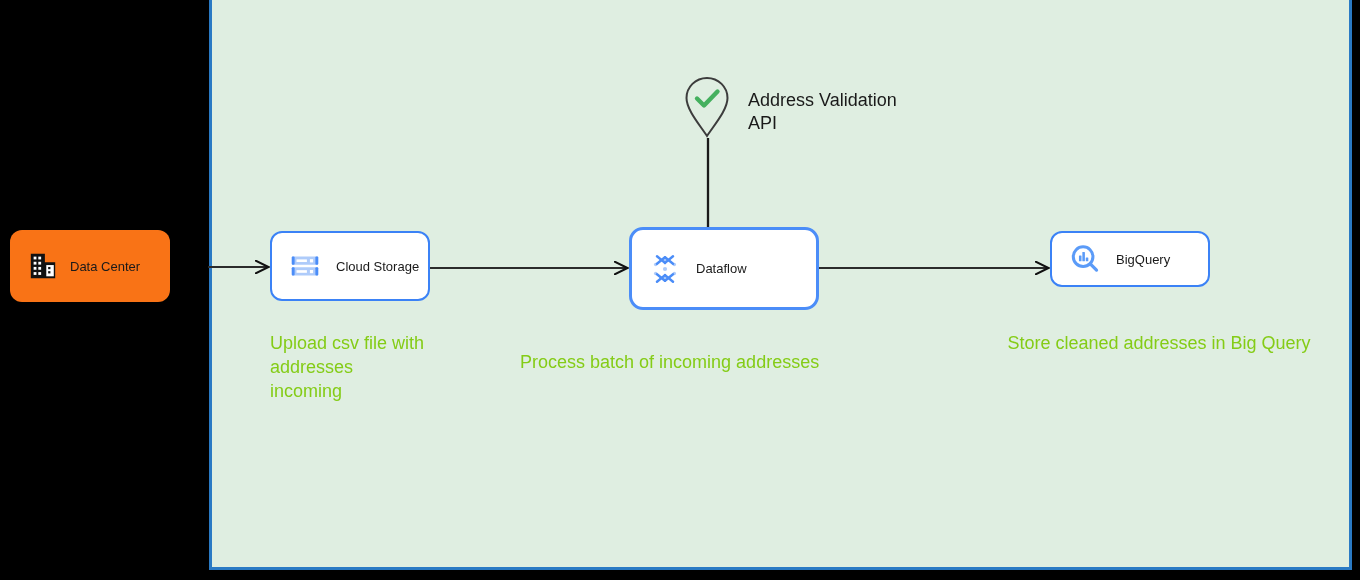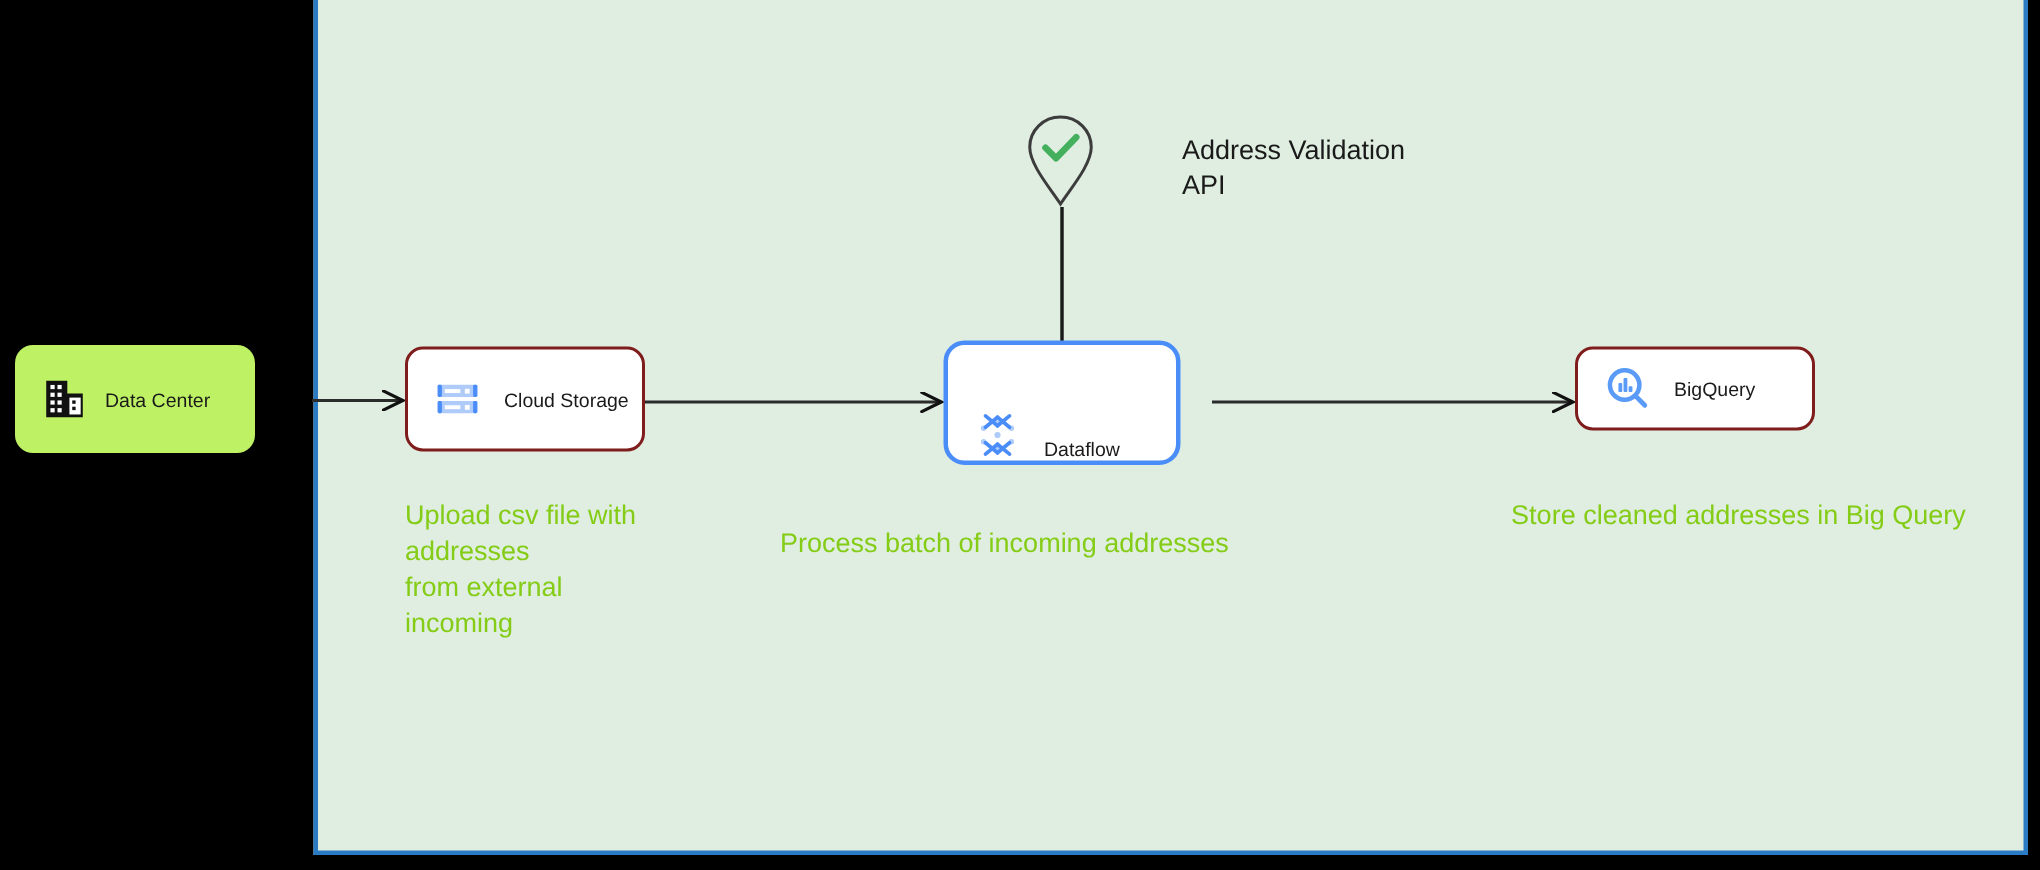--- a/index.html
+++ b/index.html
@@ -25,21 +25,21 @@
     height: 573px;
     background: #dfeee1;
     border: 3px solid #2a7ac4;
     box-sizing: border-box;
   }
 
   
   .node {
     position: absolute;
     background: #ffffff;
-    border: 2px solid #7f1d1d;
+    border: 2px solid #3b82f6;
     border-radius: 12px;
     box-sizing: border-box;
     display: flex;
     align-items: center;
   }
   .node .node-icon {
     width: 34px;
     height: 34px;
     margin-left: 16px;
     flex: 0 0 auto;
@@ -54,42 +54,41 @@
 
   #node-cloud-storage {
     left: 270px;
     top: 231px;
     width: 160px;
     height: 70px;
   }
   #node-dataflow {
     left: 629px;
     top: 227px;
-    width: 158px;
+    width: 190px;
     height: 83px;
     border-width: 3px;
     border-color: #4b8df8;
     border-radius: 14px;
-    align-items: flex-end;
   }
   #node-bigquery {
     left: 1050px;
     top: 231px;
     width: 160px;
     height: 56px;
   }
 
   
   #node-data-center {
     position: absolute;
     left: 10px;
     top: 230px;
     width: 160px;
     height: 72px;
-    background: #bef264;
+    background: #f97316;
     border-radius: 12px;
     box-sizing: border-box;
     display: flex;
     align-items: center;
   }
   #node-data-center .node-icon {
     width: 30px;
     height: 30px;
     margin-left: 18px;
     flex: 0 0 auto;
@@ -104,21 +103,21 @@
   
   #marker-address-validation {
     position: absolute;
     left: 684px;
     top: 76px;
     width: 46px;
     height: 62px;
   }
   #label-address-validation {
     position: absolute;
-    left: 788px;
+    left: 748px;
     top: 89px;
     width: 250px;
     font-size: 18px;
     line-height: 23px;
     color: #1a1a1a;
   }
 
   
   #connectors {
     position: absolute;
@@ -272,21 +271,20 @@
   </svg>
 
   <div id="label-address-validation">
     <div>Address Validation</div>
     <div>API</div>
   </div>
 
   <div class="caption" id="caption-upload">
     <div>Upload csv file with</div>
     <div>addresses</div>
-    <div>from external</div>
     <div>incoming</div>
   </div>
 
   <div class="caption" id="caption-process">Process batch of incoming addresses</div>
 
   <div class="caption" id="caption-store">Store cleaned addresses in Big Query</div>
 
 </div>
 
 </body></html>

